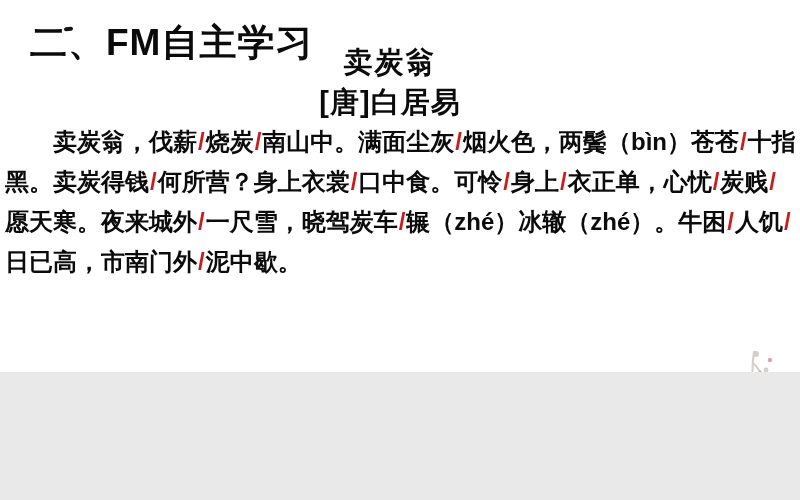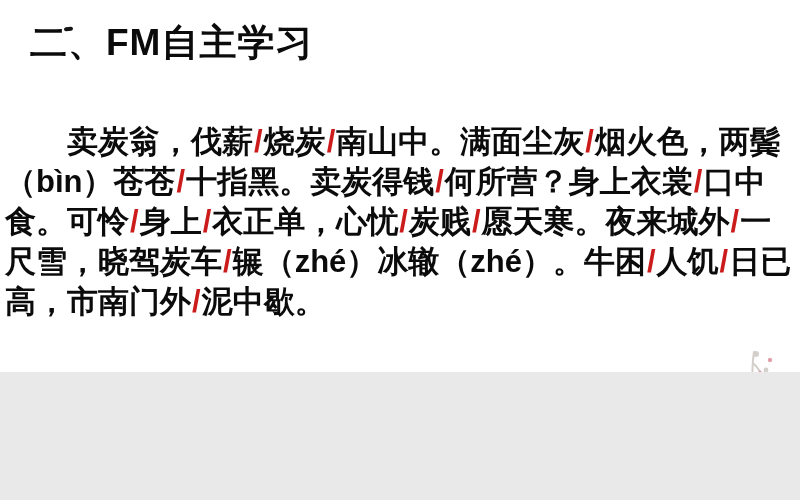--- a/index.html
+++ b/index.html
@@ -38,21 +38,21 @@
     left:0;right:20px;top:42px;
     text-align:center;
     line-height:40px;
     font-size:29px;
   }
   .poem-title{letter-spacing:2px;}
   .poem-author{letter-spacing:1px;}
   .poem-body{
     position:absolute;
     left:5px;right:4px;top:122px;
-    font-size:31px;
+    font-size:24px;
     line-height:40px;
     text-align:left;
   }
   .para{
     margin:0;
     text-indent:2em;
     word-break:break-all;
   }
   .slash{
     color:var(--slash-color);
@@ -68,20 +68,24 @@
 </style>
 </head>
 <body>
 
 <div class="slide">
 
   <div class="heading">二、FM自主学习</div>
 
   <div class="stray"></div>
 
+  <div class="poem-header">
+    <div class="poem-title">卖炭翁</div>
+    <div class="poem-author">[唐]白居易</div>
+  </div>
 
   <div class="poem-body">
     <p class="para">卖炭翁，伐薪<span class="slash">/</span>烧炭<span class="slash">/</span>南山中。满面尘灰<span class="slash">/</span>烟火色，两鬓（bìn）苍苍<span class="slash">/</span>十指黑。卖炭得钱<span class="slash">/</span>何所营？身上衣裳<span class="slash">/</span>口中食。可怜<span class="slash">/</span>身上<span class="slash">/</span>衣正单，心忧<span class="slash">/</span>炭贱<span class="slash">/</span>愿天寒。夜来城外<span class="slash">/</span>一尺雪，晓驾炭车<span class="slash">/</span>辗（zhé）冰辙（zhé）。牛困<span class="slash">/</span>人饥<span class="slash">/</span>日已高，市南门外<span class="slash">/</span>泥中歇。</p>
   </div>
 
   <svg class="watermark" viewBox="0 0 84 156" xmlns="http://www.w3.org/2000/svg">
     <g fill="none" stroke="#b0a9a1" stroke-width="2" stroke-linecap="round">
       <path d="M44 10 C38 45, 50 85, 38 150"></path>
       <path d="M44 22 C56 34, 60 52, 54 66"></path>
       <path d="M42 60 C32 78, 34 104, 42 126"></path>

